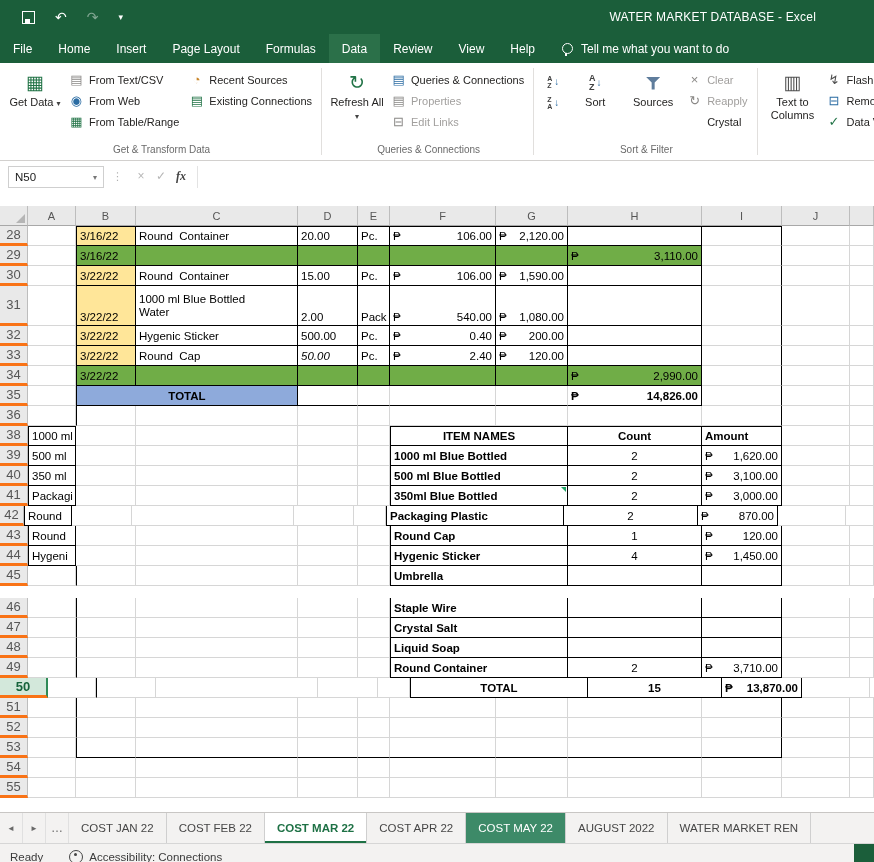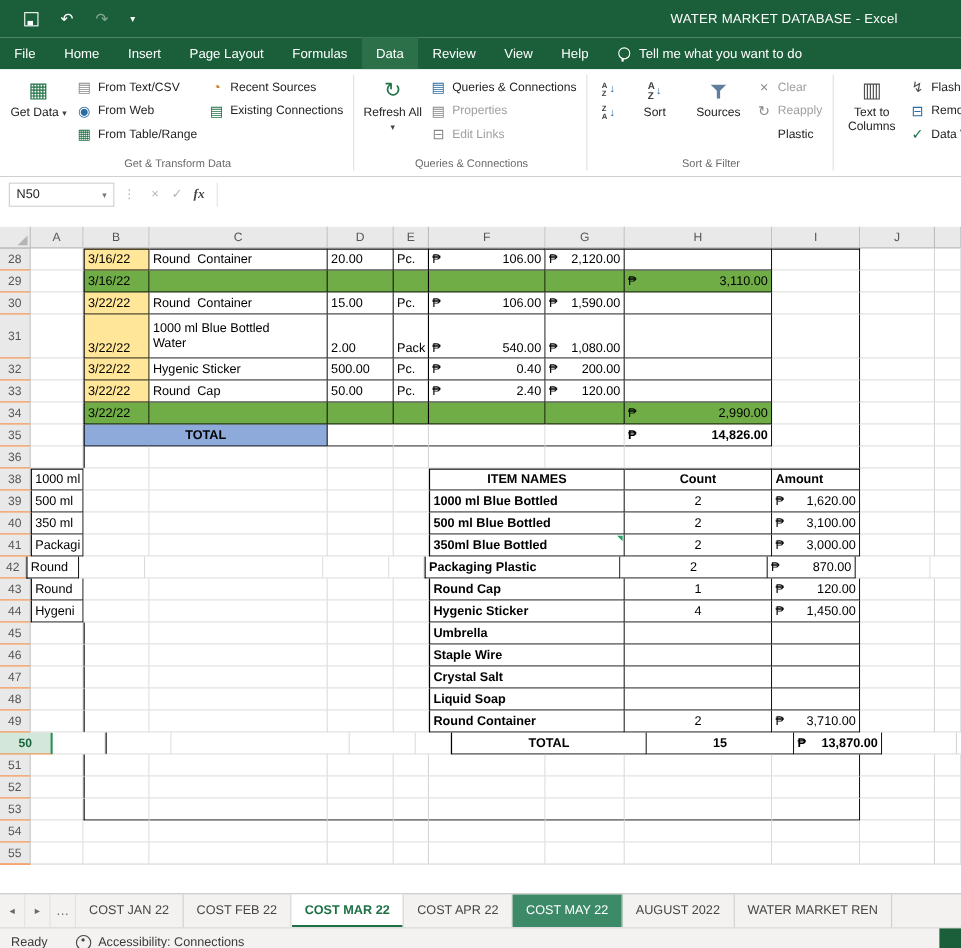--- a/index.html
+++ b/index.html
@@ -59,21 +59,21 @@
   .finput{flex:1;height:22px;border-left:1px solid #e3e3e3;margin-left:6px;font-size:11.5px;}
 
   
   .sheetarea{height:606px;overflow:hidden;background:#fff;flex:none;}
   .colheaders{display:flex;height:20px;}
   .colhdr{box-sizing:border-box;flex:none;background:#e9e9e9;border-right:1px solid #bdbdbd;border-bottom:1px solid #a8a8a8;color:#565656;font-size:11px;display:flex;align-items:center;justify-content:center;}
   .colhdr.fillhdr{flex:1;}
   .colhdr.corner{position:relative;}
   .colhdr.corner::after{content:"";position:absolute;right:2px;bottom:2px;border-left:9px solid transparent;border-bottom:9px solid #b5b5b5;}
   .srow{display:flex;}
-  .rowhdr{box-sizing:border-box;flex:none;background:#e9e9e9;border-right:1px solid #bdbdbd;border-bottom:1px solid #f97316;color:#565656;font-size:11px;display:flex;align-items:center;justify-content:center;}
+  .rowhdr{box-sizing:border-box;flex:none;background:#e9e9e9;border-right:1px solid #bdbdbd;border-bottom:3px solid #f97316;color:#565656;font-size:13px;display:flex;align-items:center;justify-content:center;}
   .rowhdr.sel{background:#d3e8db;color:#17643c;font-weight:bold;border-right:2px solid #2e8b57;}
   .cell{box-sizing:border-box;flex:none;background:#fff;border-right:1px solid #d6d6d6;border-bottom:1px solid #d6d6d6;display:flex;align-items:center;padding:0 3px;font-size:11.5px;color:#000;white-space:pre;overflow:hidden;position:relative;}
   .cell.filler{flex:1;}
   .brk{border-right-color:#000;} .bbk{border-bottom-color:#000;}
   .blk{border-left:1px solid #000;} .btk{border-top:1px solid #000;}
   .bg-date{background:#ffe699;} .bg-green{background:#70ad47;} .bg-blue{background:#8eaadb;}
   .bold{font-weight:bold;} .center{justify-content:center;}
   .vbot{align-items:flex-end;padding-bottom:2px;}
   .wrap{white-space:pre-line;line-height:13px;}
   .acct{justify-content:space-between;}
@@ -221,21 +221,21 @@
           <div class="sbtn disabled">
             <span class="sicon c-gray">×</span>
             <span>Clear</span>
           </div>
           <div class="sbtn disabled">
             <span class="sicon c-gray">↻</span>
             <span>Reapply</span>
           </div>
           <div class="sbtn">
             <span class="sicon"><span class="funnel small"></span></span>
-            <span>Plastic</span>
+            <span>Crystal</span>
           </div>
         </div>
       </div>
       <div class="rlabel">Sort &amp; Filter</div>
     </div>
 
     <div class="rsep"></div>
 
     <div class="rgroup">
       <div class="rbody">
@@ -359,21 +359,21 @@
           <div class="cell brk bbk" style="width: 134px;"></div>
           <div class="cell brk" style="width: 80px;"></div>
           <div class="cell" style="width: 68px;"></div>
           <div class="cell filler"></div>
         </div>
         <div class="srow" style="height: 20px;">
           <div class="rowhdr" style="width: 28px;">33</div>
           <div class="cell" style="width: 48px;"></div>
           <div class="cell brk bbk blk bg-date" style="width: 60px;">3/22/22</div>
           <div class="cell brk bbk" style="width: 162px;">Round  Cap</div>
-          <div class="cell brk bbk" style="width: 60px;">50.00</div>
+          <div class="cell brk bbk" style="width: 60px; font-style: italic;">50.00</div>
           <div class="cell brk bbk" style="width: 32px;">Pc.</div>
           <div class="cell brk bbk acct" style="width: 106px;"><span>₱</span><span>2.40</span></div>
           <div class="cell brk bbk acct" style="width: 72px;"><span>₱</span><span>120.00</span></div>
           <div class="cell brk bbk" style="width: 134px;"></div>
           <div class="cell brk" style="width: 80px;"></div>
           <div class="cell" style="width: 68px;"></div>
           <div class="cell filler"></div>
         </div>
         <div class="srow" style="height: 20px;">
           <div class="rowhdr" style="width: 28px;">34</div>
@@ -513,21 +513,21 @@
           <div class="cell blk" style="width: 60px;"></div>
           <div class="cell" style="width: 162px;"></div>
           <div class="cell" style="width: 60px;"></div>
           <div class="cell" style="width: 32px;"></div>
           <div class="cell brk bbk blk bold" style="width: 178px;">Umbrella</div>
           <div class="cell brk bbk" style="width: 134px;"></div>
           <div class="cell brk bbk" style="width: 80px;"></div>
           <div class="cell" style="width: 68px;"></div>
           <div class="cell filler"></div>
         </div>
-        <div class="srow" style="height: 20px;">
+        <div class="srow" style="height: 20px; margin-top: 12px;">
           <div class="rowhdr" style="width: 28px;">46</div>
           <div class="cell" style="width: 48px;"></div>
           <div class="cell blk" style="width: 60px;"></div>
           <div class="cell" style="width: 162px;"></div>
           <div class="cell" style="width: 60px;"></div>
           <div class="cell" style="width: 32px;"></div>
           <div class="cell brk bbk blk bold" style="width: 178px;">Staple Wire</div>
           <div class="cell brk bbk" style="width: 134px;"></div>
           <div class="cell brk bbk" style="width: 80px;"></div>
           <div class="cell" style="width: 68px;"></div>

